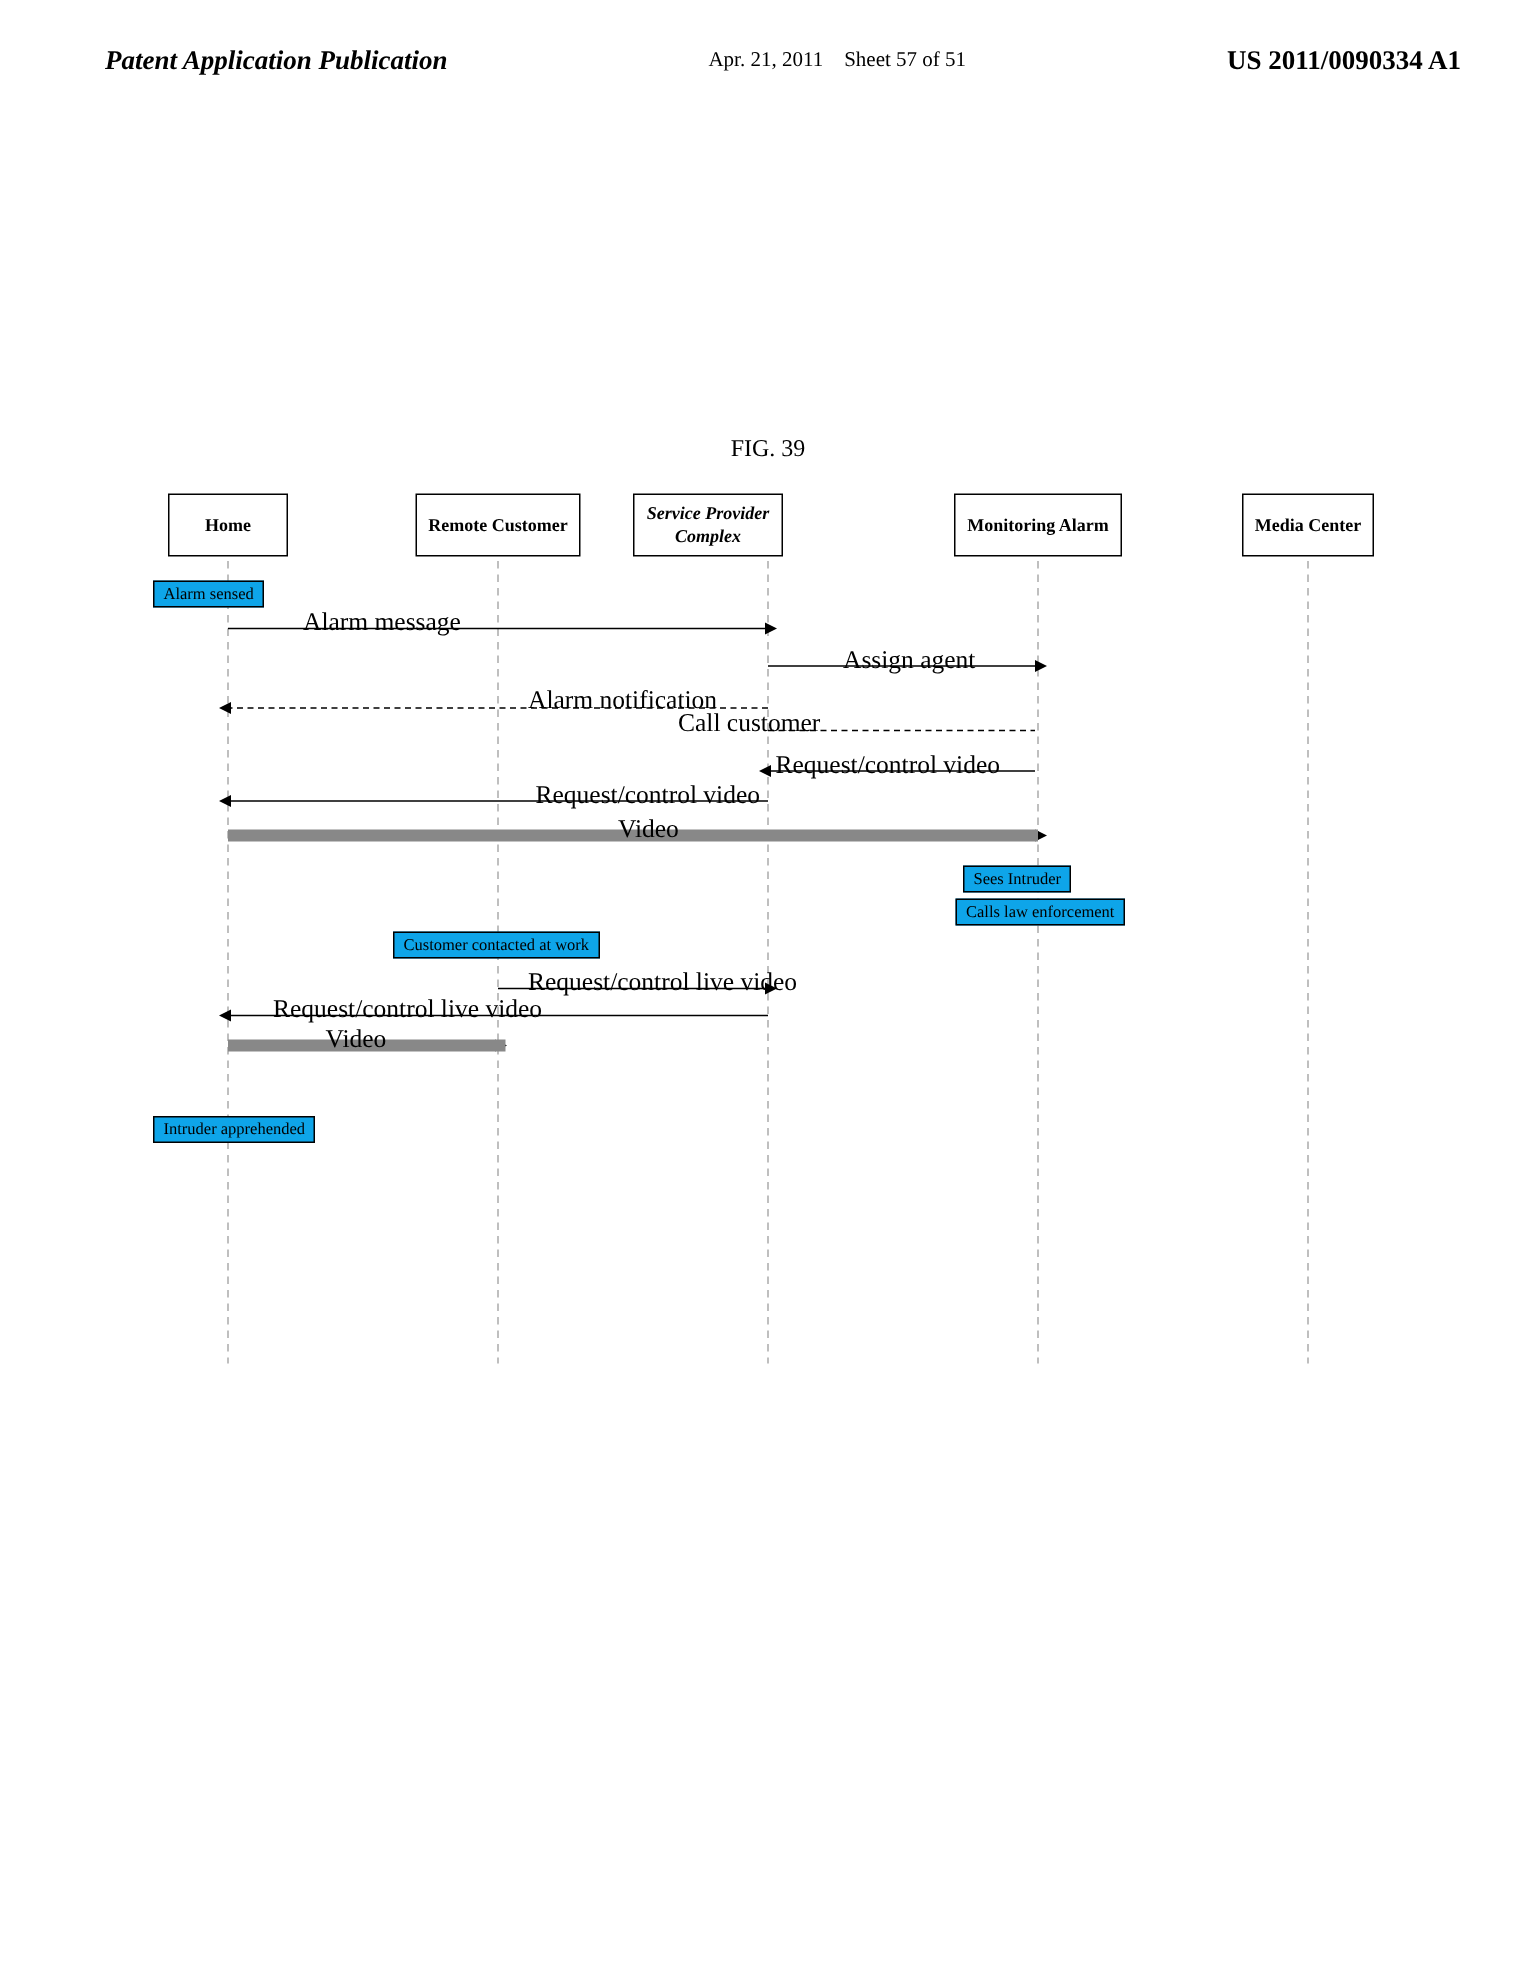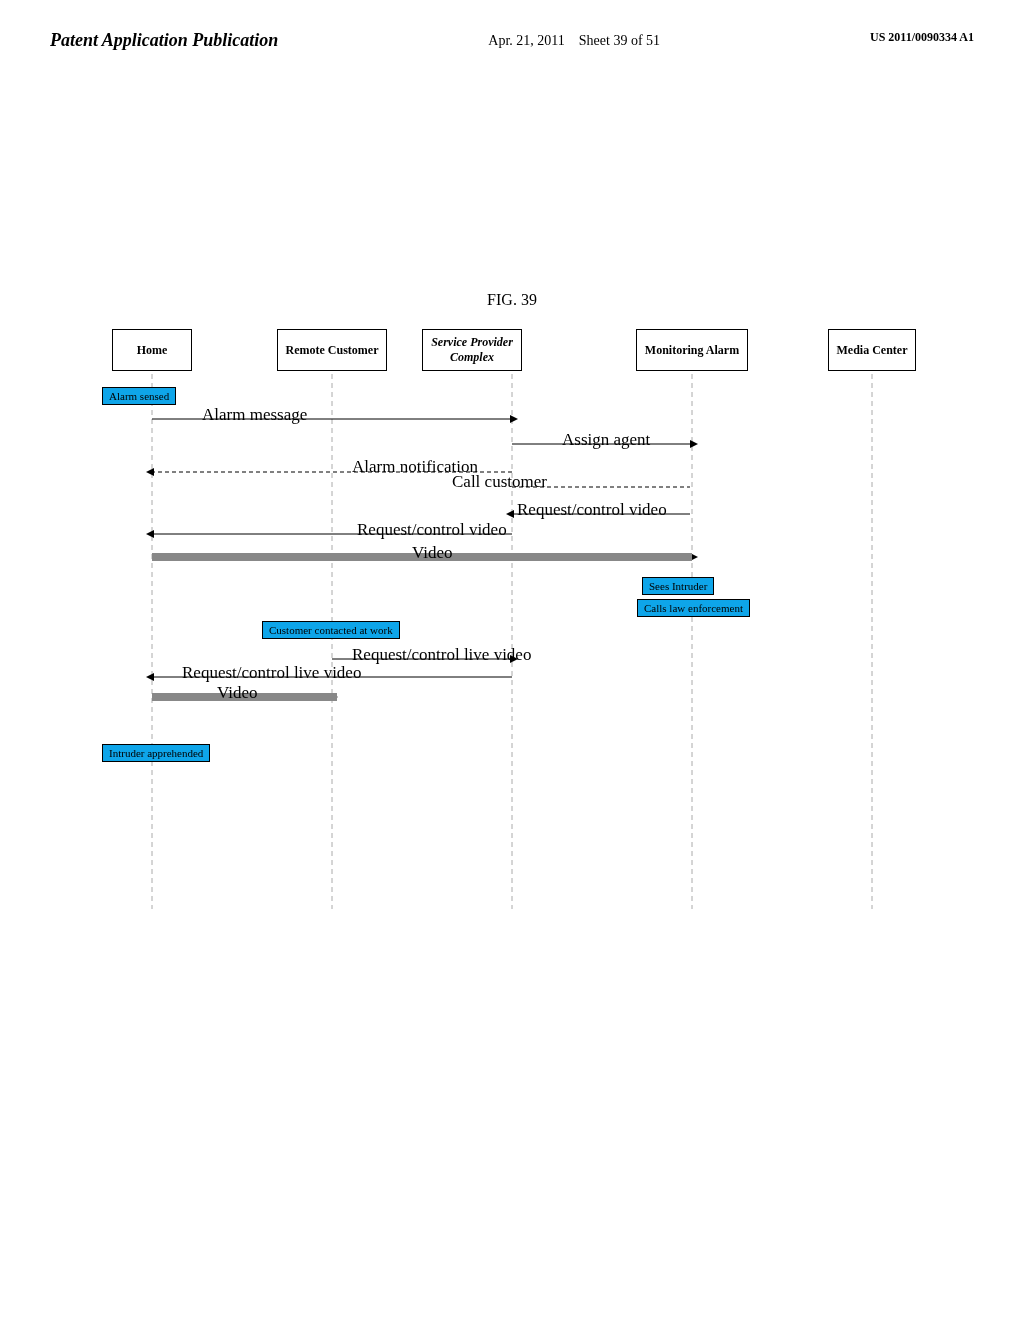--- a/index.html
+++ b/index.html
@@ -17,35 +17,35 @@
       min-height: 1320px;
       background: #fff;
       position: relative;
     }
 
     
     .header {
       display: flex;
       justify-content: space-between;
       align-items: flex-start;
-      padding: 30px 50px 10px 50px;
+      padding: 30px 50px 10px 70px;
       border-bottom: none;
     }
     .header-left {
       font-size: 18px;
       font-weight: bold;
       font-style: italic;
     }
     .header-center {
       font-size: 14px;
       text-align: center;
       line-height: 1.5;
     }
     .header-right {
-      font-size: 12px;
+      font-size: 18px;
       font-weight: bold;
       text-align: right;
     }
 
     
     .fig-title {
       text-align: center;
       font-size: 16px;
       font-weight: normal;
       margin-top: 230px;
@@ -114,21 +114,21 @@
 </head>
 <body>
 
 <div class="page">
 
   <div class="header">
     <div class="header-left">Patent Application Publication</div>
     <div class="header-center">
       <span>Apr. 21, 2011</span>
       &nbsp;&nbsp;
-      <span>Sheet 39 of 51</span>
+      <span>Sheet 57 of 51</span>
     </div>
     <div class="header-right">US 2011/0090334 A1</div>
   </div>
 
   <div class="fig-title">FIG. 39</div>
 
   <div class="diagram">
 
     <div style="display:flex; position:absolute; top:0; left:0; width:100%; z-index:10;">
       <div style="flex:1; display:flex; justify-content:center;">

